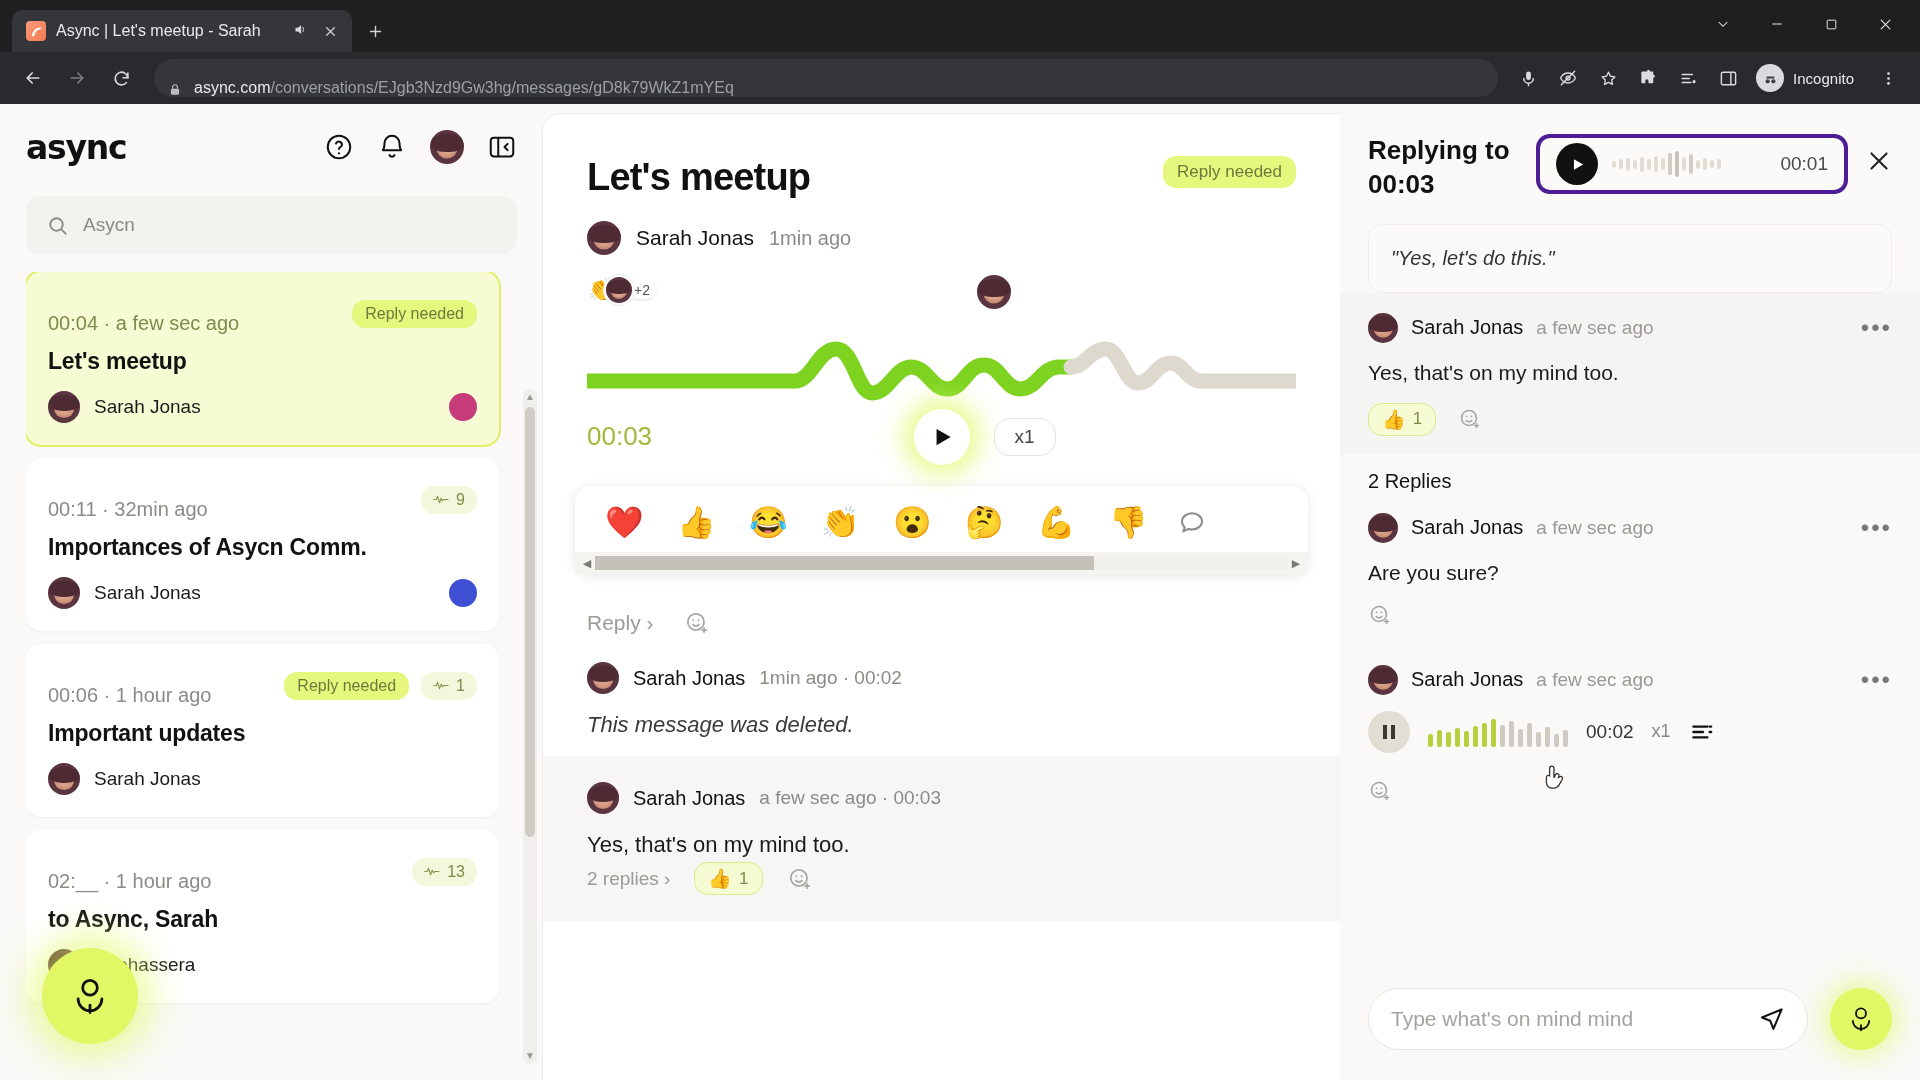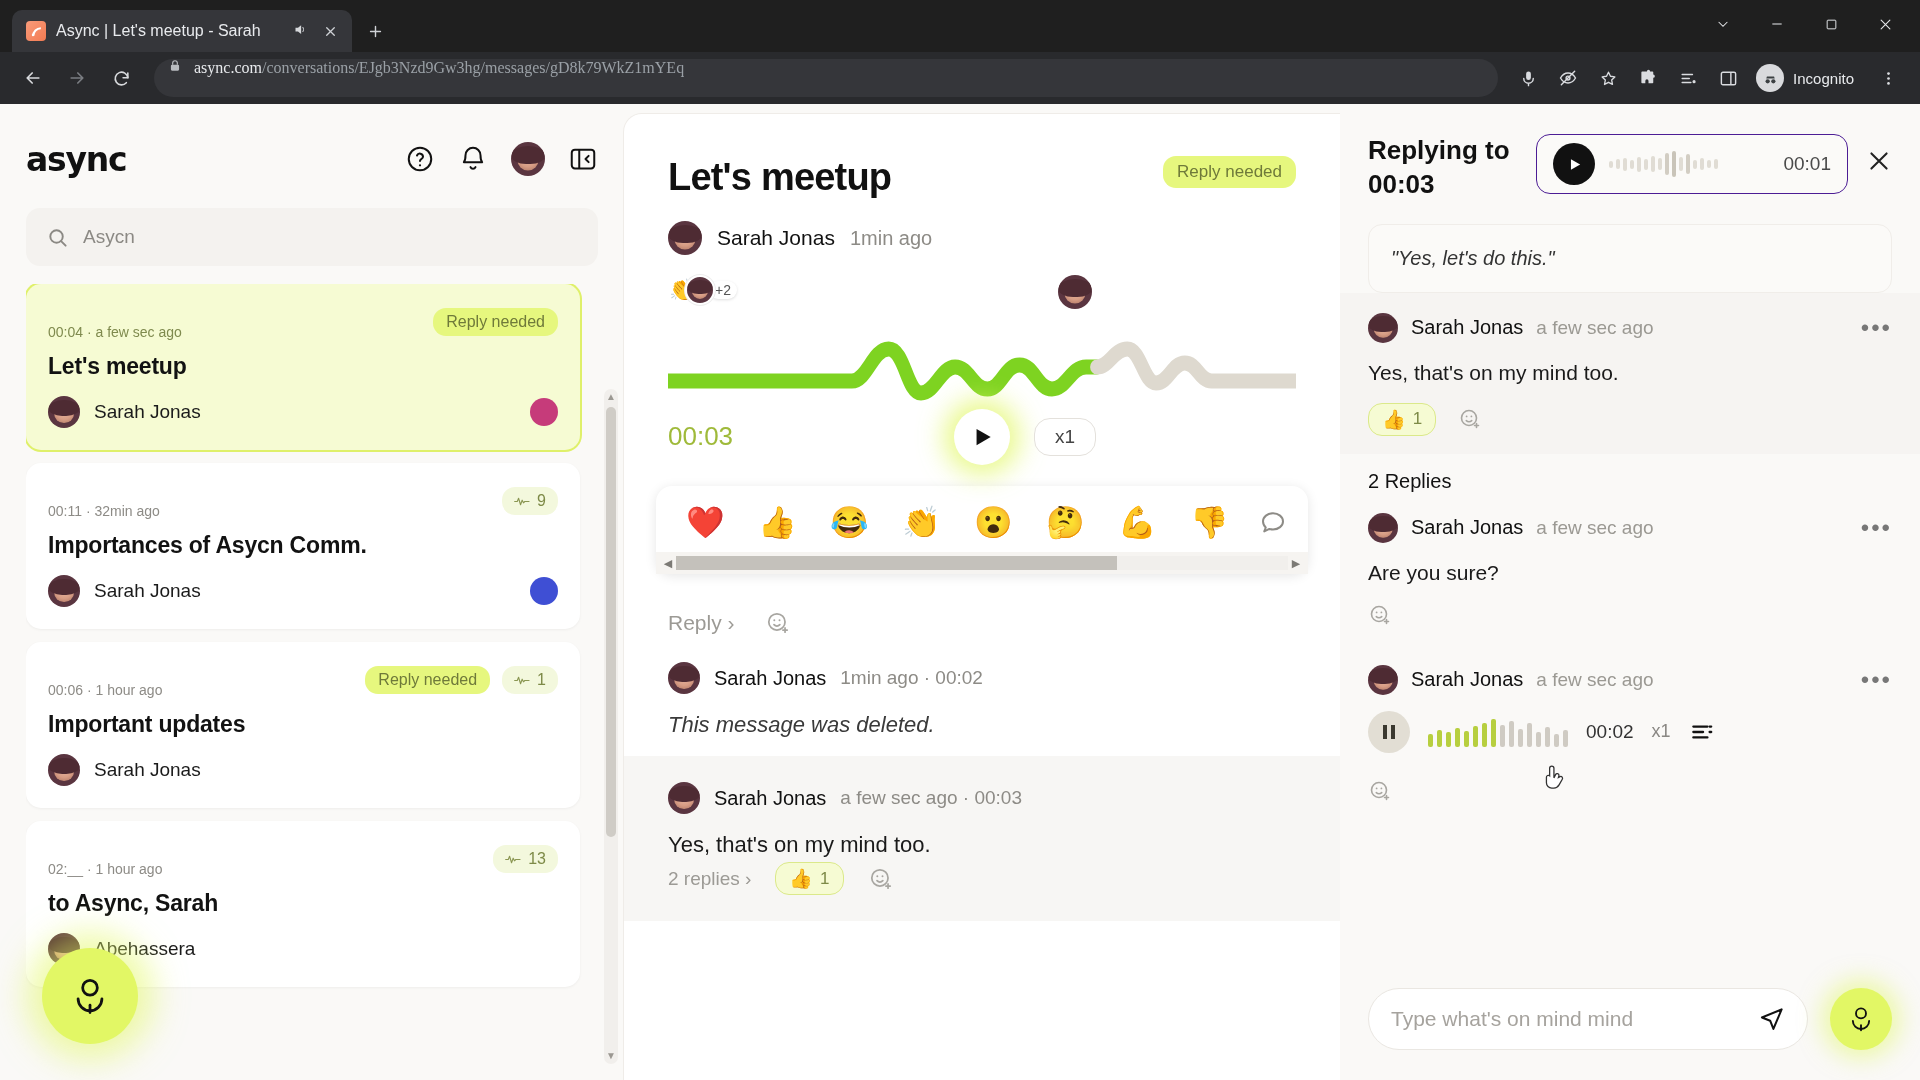--- a/index.html
+++ b/index.html
@@ -51,21 +51,21 @@
     height: 52px; background: #292a2d; display: flex; align-items: center;
     padding: 0 14px; gap: 6px;
   }
   .nav-btn {
     width: 38px; height: 38px; border-radius: 50%; display: flex;
     align-items: center; justify-content: center; color: #d8dadd; cursor: pointer; flex: none;
   }
   .nav-btn.disabled { color: #7a7d82; }
   .urlbox {
     flex: 1; height: 38px; background: #35363a; border-radius: 20px;
-    display: flex; align-items: flex-start; padding: 0 14px; gap: 12px; margin-left: 8px; font-family: Liberation Serif, serif;
+    display: flex; align-items: flex-end; padding: 0 14px; gap: 12px; margin-left: 8px;
   }
   .lock { color: #b9bcc0; flex: none; display: flex; }
   .urltext { font-size: 16px; color: #9aa0a6; white-space: nowrap; overflow: hidden; }
   .urltext b { color: #e8eaed; font-weight: 400; }
   .omni-icons { display: flex; align-items: center; gap: 4px; margin-left: 6px; }
   .omni-ic {
     width: 36px; height: 36px; display: flex; align-items: center; justify-content: center;
     color: #dadce0; cursor: pointer;
   }
   .incognito-pill {
@@ -76,22 +76,22 @@
     width: 28px; height: 28px; border-radius: 50%; background: #d9dadd;
     display: flex; align-items: center; justify-content: center;
   }
   .incognito-label { color: #e8eaed; font-size: 15px; }
 
   
   .app { flex: 1; background: #faf9f7; display: flex; position: relative; overflow: hidden; }
 
   
   .sidebar {
-    width: 624px; flex: none; background: #faf9f7; position: relative;
-    display: flex; flex-direction: column; padding: 12px 26px;
+    width: 543px; flex: none; background: #faf9f7; position: relative;
+    display: flex; flex-direction: column; padding: 0 26px;
   }
   .side-head {
     height: 78px; display: flex; align-items: center; gap: 0; padding-top: 8px;
   }
   .brand {
     font-size: 33px; font-weight: 700; letter-spacing: -1.2px; color: #111;
     font-family: "DejaVu Sans", sans-serif;
   }
   .side-actions { margin-left: auto; display: flex; align-items: center; gap: 23px; }
   .ic-btn { cursor: pointer; display: flex; align-items: center; justify-content: center; color: #111; }
@@ -118,21 +118,21 @@
   .convlist {
     flex: 1; overflow: hidden; display: flex; flex-direction: column; gap: 13px;
     padding-right: 18px; position: relative;
   }
   .conv {
     background: #fff; border-radius: 15px; padding: 20px 22px 22px;
     box-shadow: 0 1px 3px rgba(0,0,0,.05); cursor: pointer; position: relative; flex: none;
   }
   .conv.active { background: #f6fbd3; box-shadow: 0 0 0 2px #dff06a; }
   .conv-top { display: flex; align-items: center; }
-  .conv-meta { font-size: 14px; color: #8d8b86; margin-top: 20px; }
+  .conv-meta { font-size: 20px; color: #8d8b86; margin-top: 20px; }
   .conv.active .conv-meta { color: #7f8a4e; }
   .conv-badges { margin-left: auto; display: flex; align-items: center; gap: 12px; }
   .pill-reply {
     background: #e6f77e; color: #6f7a3a; font-size: 16px; padding: 5px 13px;
     border-radius: 13px; white-space: nowrap;
   }
   .pill-count {
     background: #f3f8dd; color: #7d8a47; font-size: 16px; padding: 5px 12px;
     border-radius: 13px; display: flex; align-items: center; gap: 6px;
   }
@@ -261,21 +261,21 @@
   .chip-reaction .e { font-size: 19px; }
 
   
   .rightpanel {
     width: 580px; flex: none; background: #faf9f7; display: flex; flex-direction: column;
     position: relative;
   }
   .rp-head { padding: 30px 28px 18px; display: flex; align-items: flex-start; gap: 18px; }
   .rp-title { font-size: 26px; font-weight: 700; color: #111; line-height: 1.3; width: 150px; }
   .rp-audio {
-    flex: 1; background: #fbfaf8; border: 1px solid #4c1d95; border-radius: 14px;
+    flex: 1; background: #fbfaf8; border: 4px solid #4c1d95; border-radius: 14px;
     display: flex; align-items: center; gap: 14px; padding: 10px 16px; height: 60px;
   }
   .play-sm {
     width: 42px; height: 42px; border-radius: 50%; background: #111; display: flex;
     align-items: center; justify-content: center; cursor: pointer; flex: none;
   }
   .mini-wave { display: flex; align-items: center; gap: 3px; height: 26px; flex: none; }
   .mini-wave i { display: block; width: 4px; border-radius: 2px; background: #e0dcd4; }
   .rp-audio-time { font-size: 19px; color: #4a4a4a; margin-left: auto; }
   .rp-close { color: #222; cursor: pointer; padding-top: 14px; }

